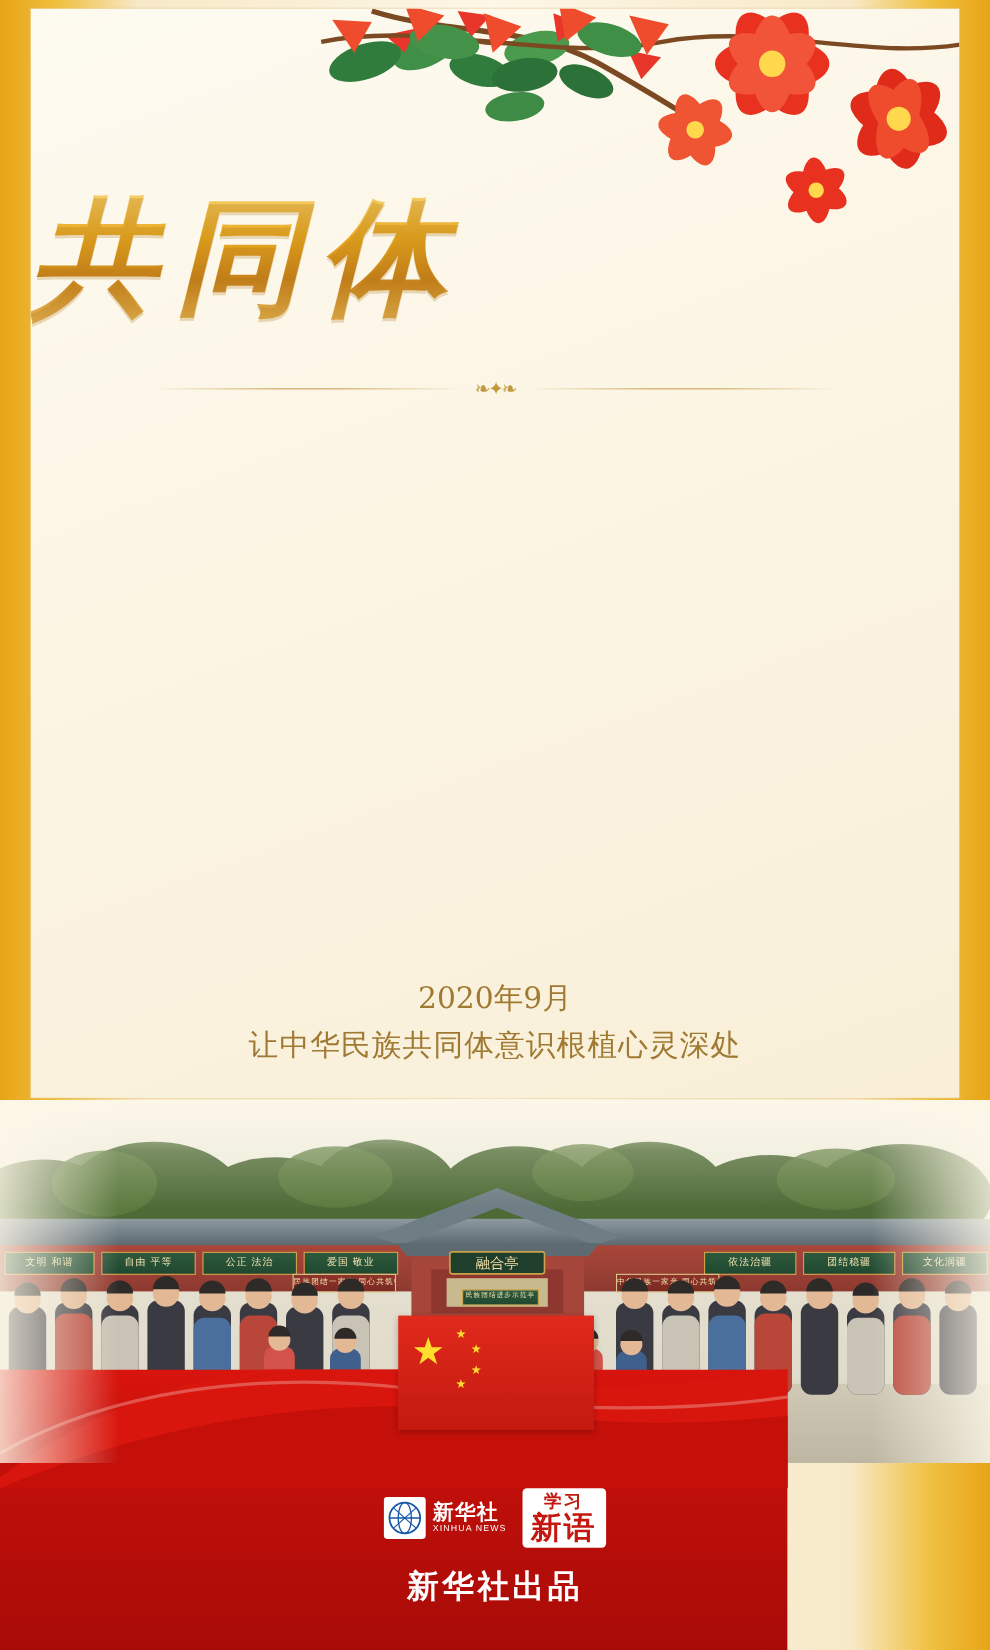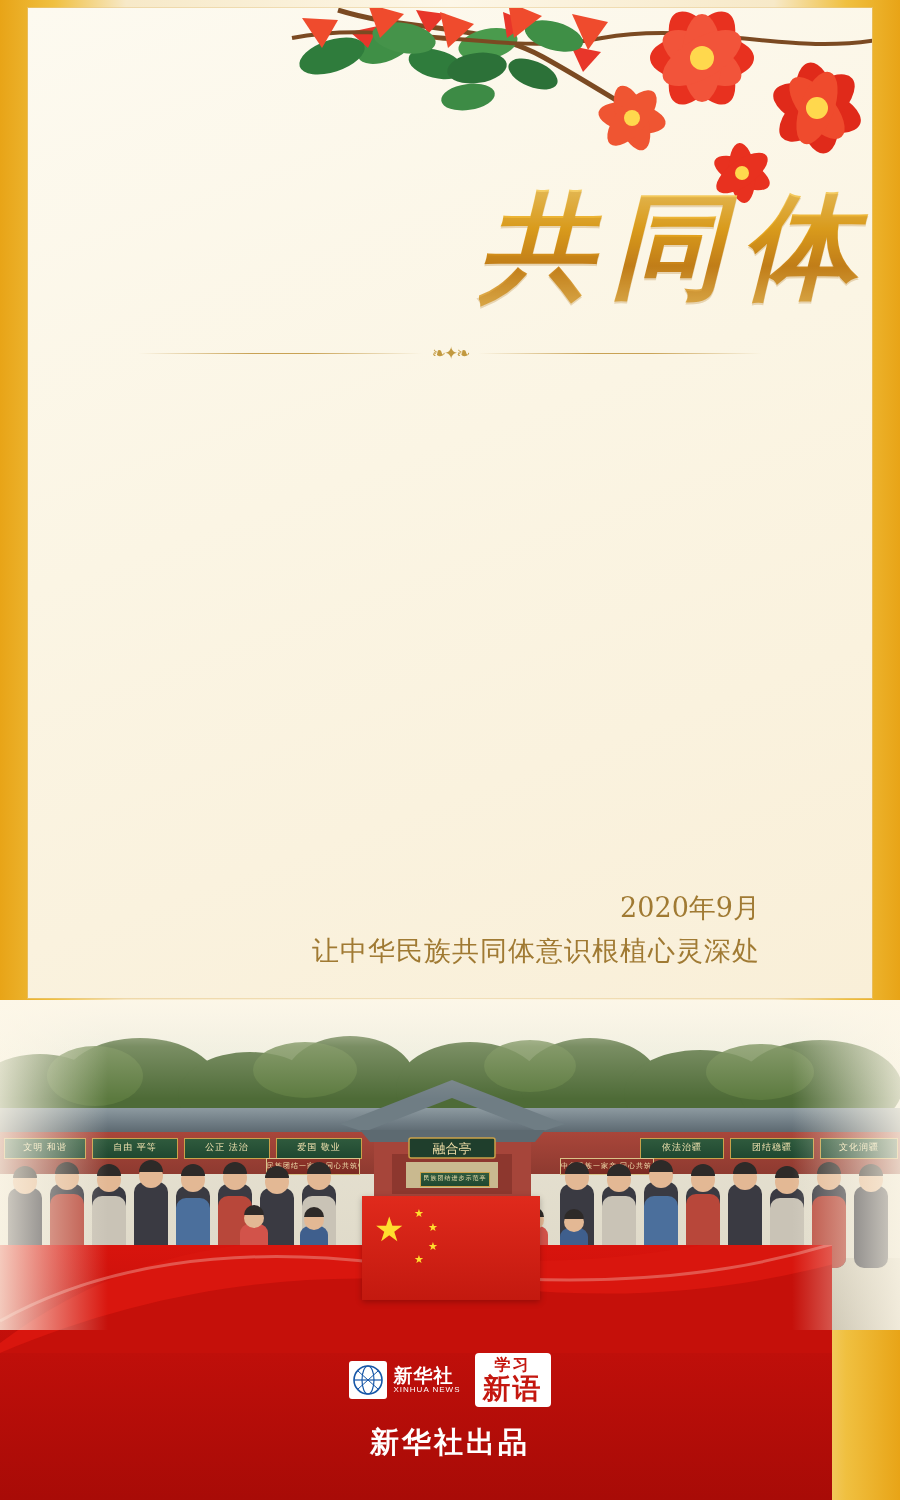--- a/index.html
+++ b/index.html
@@ -40,24 +40,24 @@
   .branch-left {
     position: absolute;
     top: -6px;
     left: 300px;
     width: 330px;
     height: 170px;
     pointer-events: none;
   }
   .title-wrap {
     position: absolute;
-    top: 162px;
+    top: 150px;
     left: 0;
     width: 100%;
-    text-align: right;
+    text-align: left;
   }
   .title {
     display: inline-block;
     font-family: "DejaVu Serif", "Liberation Serif", serif;
     font-size: 115px;
     font-weight: bold;
     letter-spacing: 16px;
     font-style: italic;
     background: linear-gradient(180deg, #fbe08a 0%, #e8a91f 38%, #c8821a 62%, #f5d174 100%);
     -webkit-background-clip: text;
@@ -96,24 +96,24 @@
     font-weight: bold;
     font-size: 38px;
     line-height: 1.62;
     color: #d51a13;
     text-align: justify;
     text-indent: 76px;
     letter-spacing: 0.5px;
   }
   .attrib {
     position: absolute;
-    left: 88px;
+    left: 100px;
     top: 880px;
     width: 644px;
-    text-align: right;
+    text-align: center;
     font-family: "DejaVu Serif", "Liberation Serif", serif;
     color: #a07a33;
   }
   .attrib .date {
     font-size: 27px;
     line-height: 1.5;
   }
   .attrib .occasion {
     font-size: 27px;
     line-height: 1.6;
@@ -195,21 +195,21 @@
   .flag .s1 { font-size: 11px; left: 52px; top: 12px; }
   .flag .s2 { font-size: 11px; left: 66px; top: 26px; }
   .flag .s3 { font-size: 11px; left: 66px; top: 45px; }
   .flag .s4 { font-size: 11px; left: 52px; top: 58px; }
 
   
   .ribbon {
     position: absolute;
     left: 0;
     top: 1245px;
-    width: 832px;
+    width: 716px;
     height: 255px;
     overflow: hidden;
   }
   .ribbon-bg {
     position: absolute;
     inset: 0;
     background: linear-gradient(180deg, #d8140d 0%, #c00f0a 40%, #a80b07 100%);
   }
   .footer {
     position: absolute;

